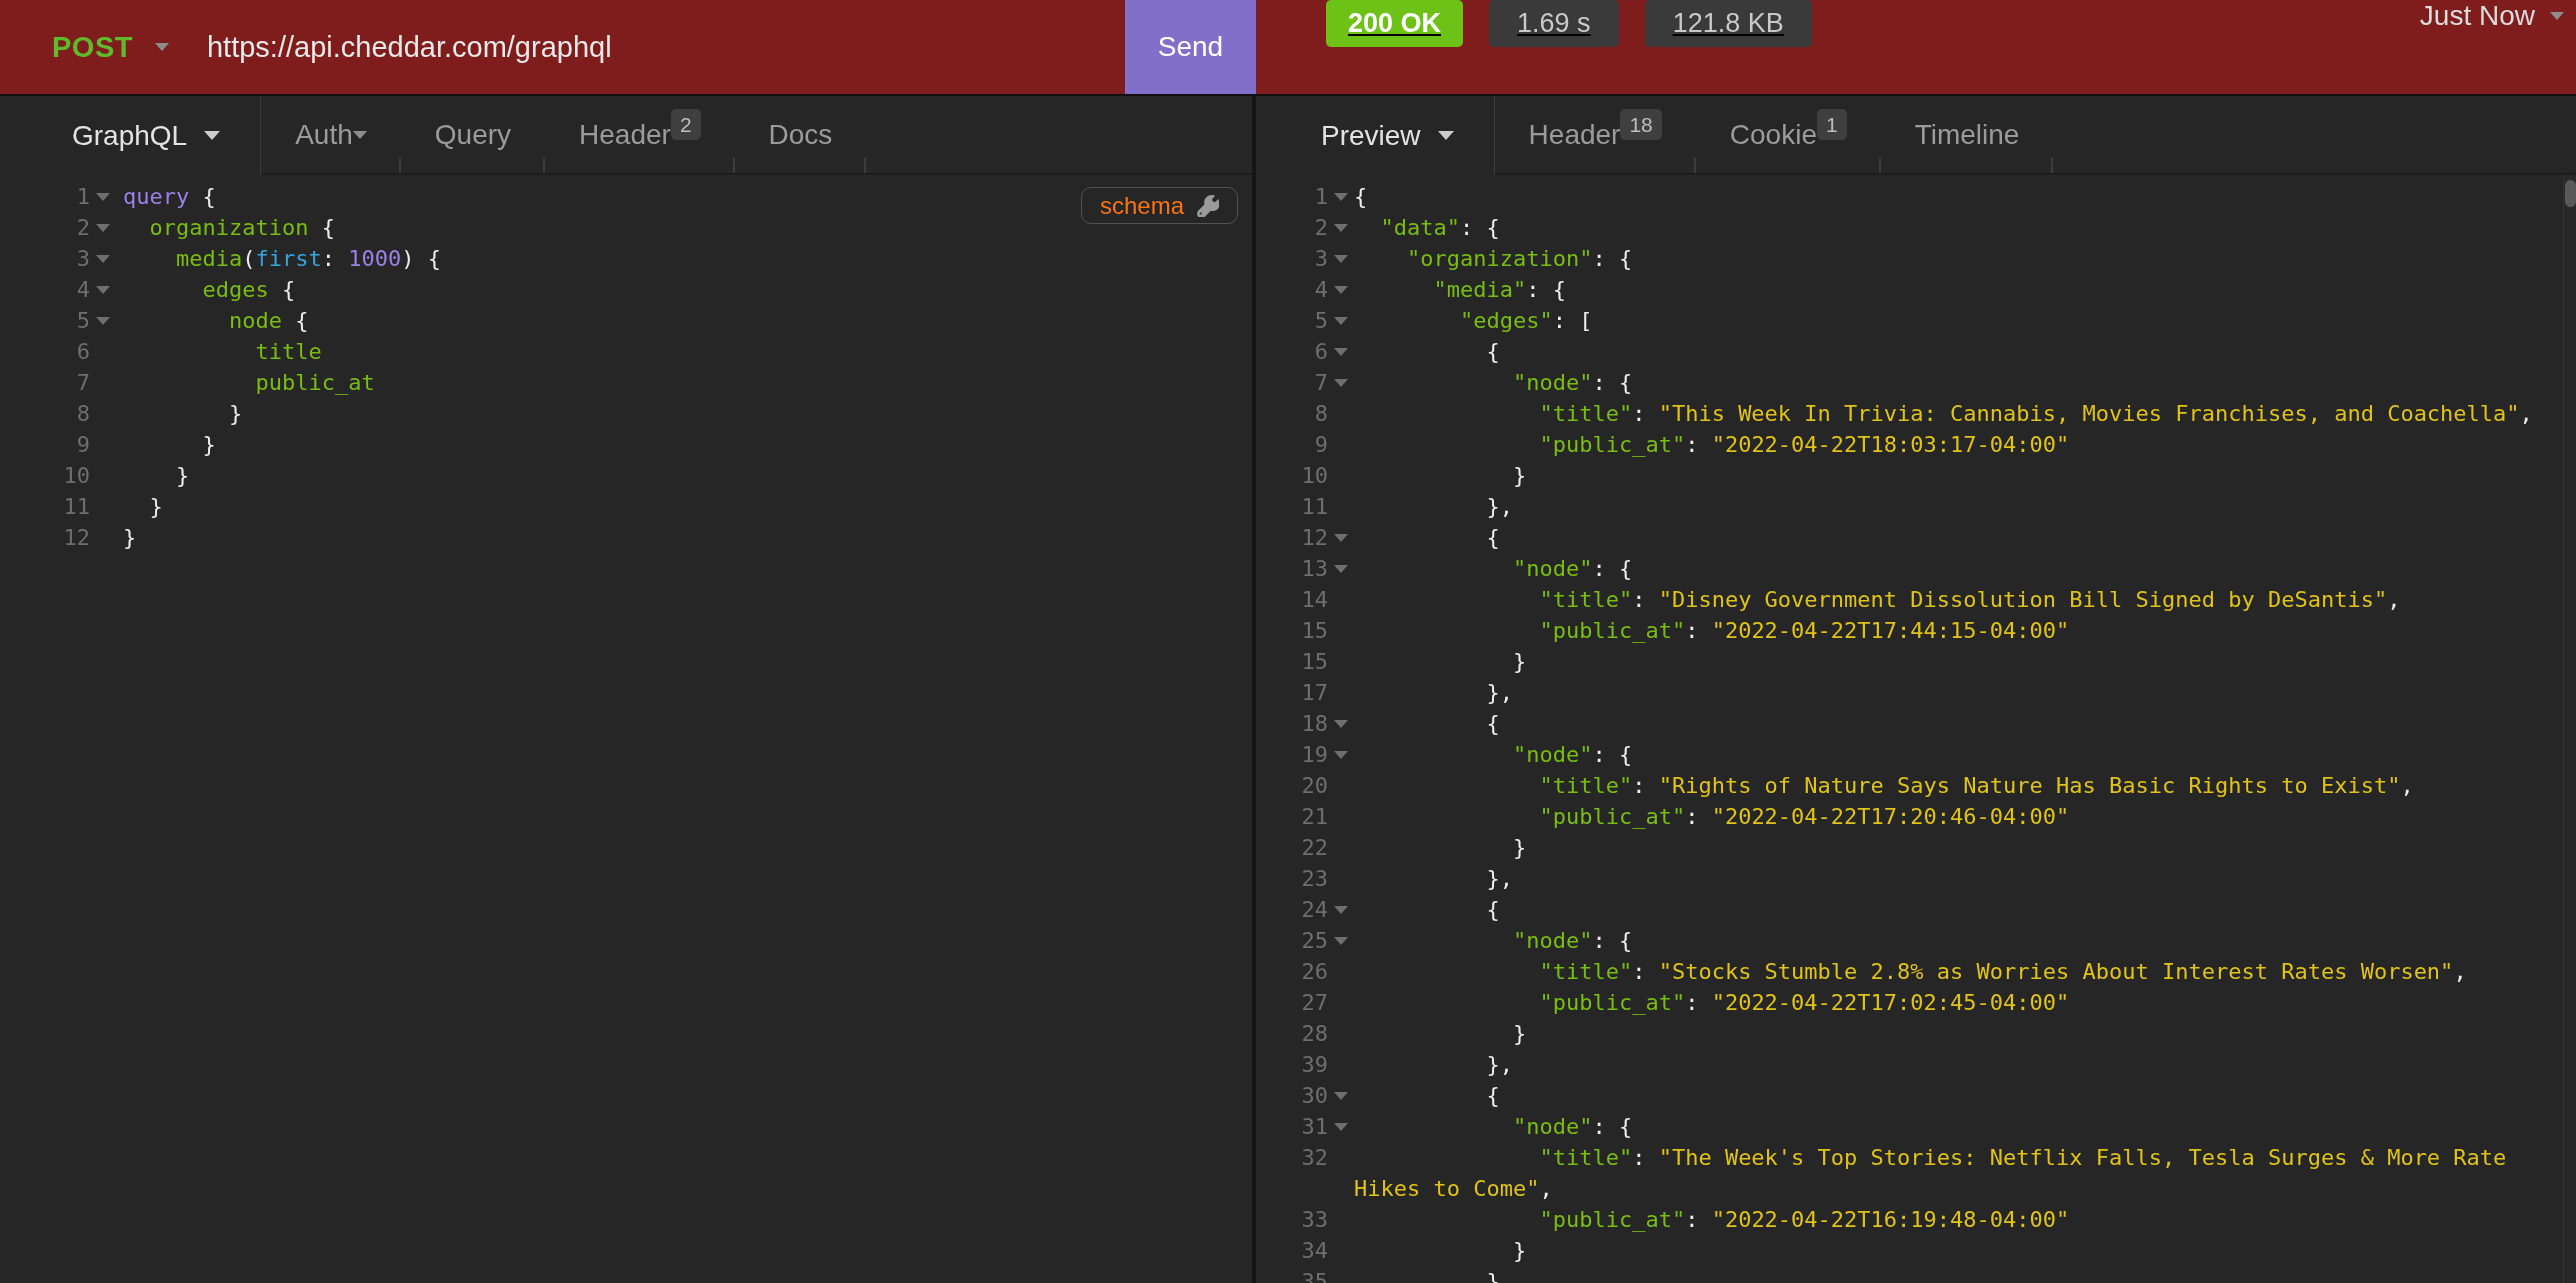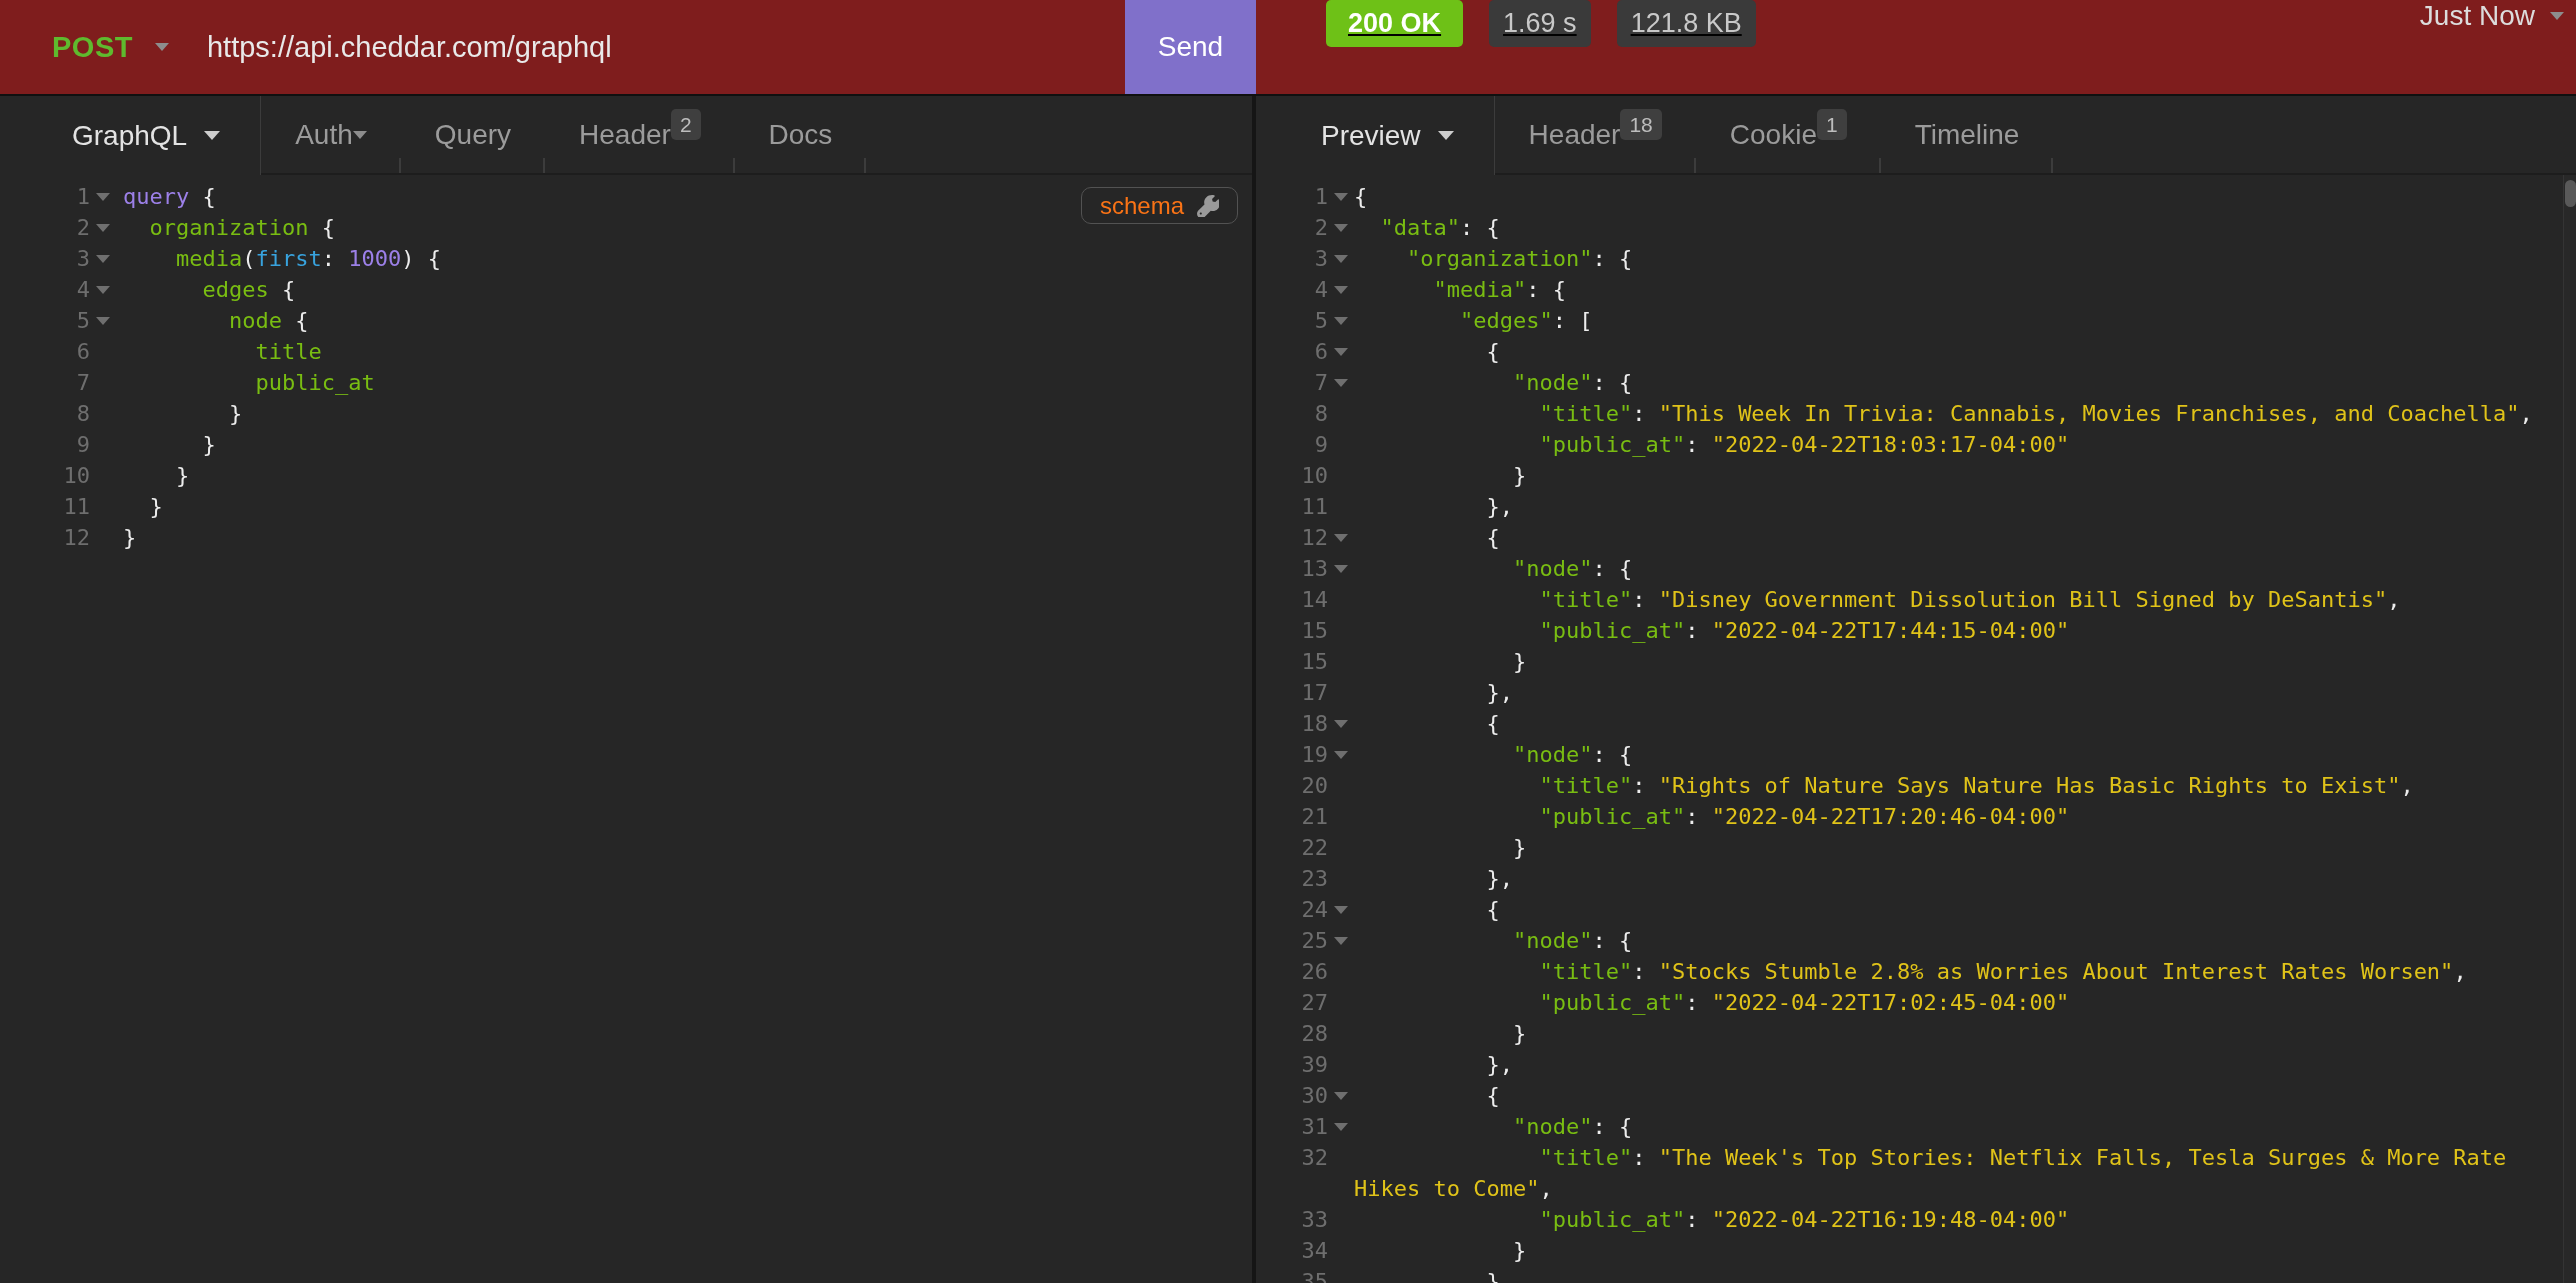--- a/index.html
+++ b/index.html
@@ -10,21 +10,21 @@
   }
   
   .topbar { height:96px; display:flex; background:#7f1d1d; border-bottom:2px solid #101010;gap:41px; }
   .topbar-left { width:1256px; display:flex; align-items:center; position:relative; }
   .method-select { display:flex; align-items:center; gap:22px; padding-left:52px; cursor:pointer; }
   .method { color:var(--method_green,#5fba2e); font-size:29px; font-weight:600; letter-spacing:0.5px; }
   .url { margin-left:38px; color:#e9e9e9; font-size:29px; white-space:nowrap; }
   .send { margin-left:auto; width:131px; height:100%; border:none; background:var(--send_purple,#8070ca);
           color:#fff; font-size:28px; font-family:"Liberation Sans", sans-serif; cursor:pointer; }
   .topbar-right { flex:1; display:flex; align-items:flex-start; gap:26px; padding-left:29px; position:relative;text-decoration:underline; }
-  .badge { height:47px; line-height:47px; padding:0 14px; border-radius:5px; background:#3a3a3a;
+  .badge { height:47px; line-height:47px; padding:0 28px; border-radius:5px; background:#3a3a3a;
            color:#c9c9c9; font-size:27px; white-space:nowrap; }
   .badge.status { background:var(--status_green,#6ec117); color:#ffffff; font-weight:700; padding:0 22px; }
   .history { position:absolute; right:12px; display:flex; align-items:center; gap:15px;
              color:#dcdcdc; font-size:28px; cursor:pointer; }
   
   .caret { width:0; height:0; border-left:8px solid transparent; border-right:8px solid transparent;
            border-top:9px solid #cdcdcd; }
   .caret.gray { border-top-color:#8d8d8d; }
   .caret.sm { border-left-width:7px; border-right-width:7px; border-top-width:8px; }
   

